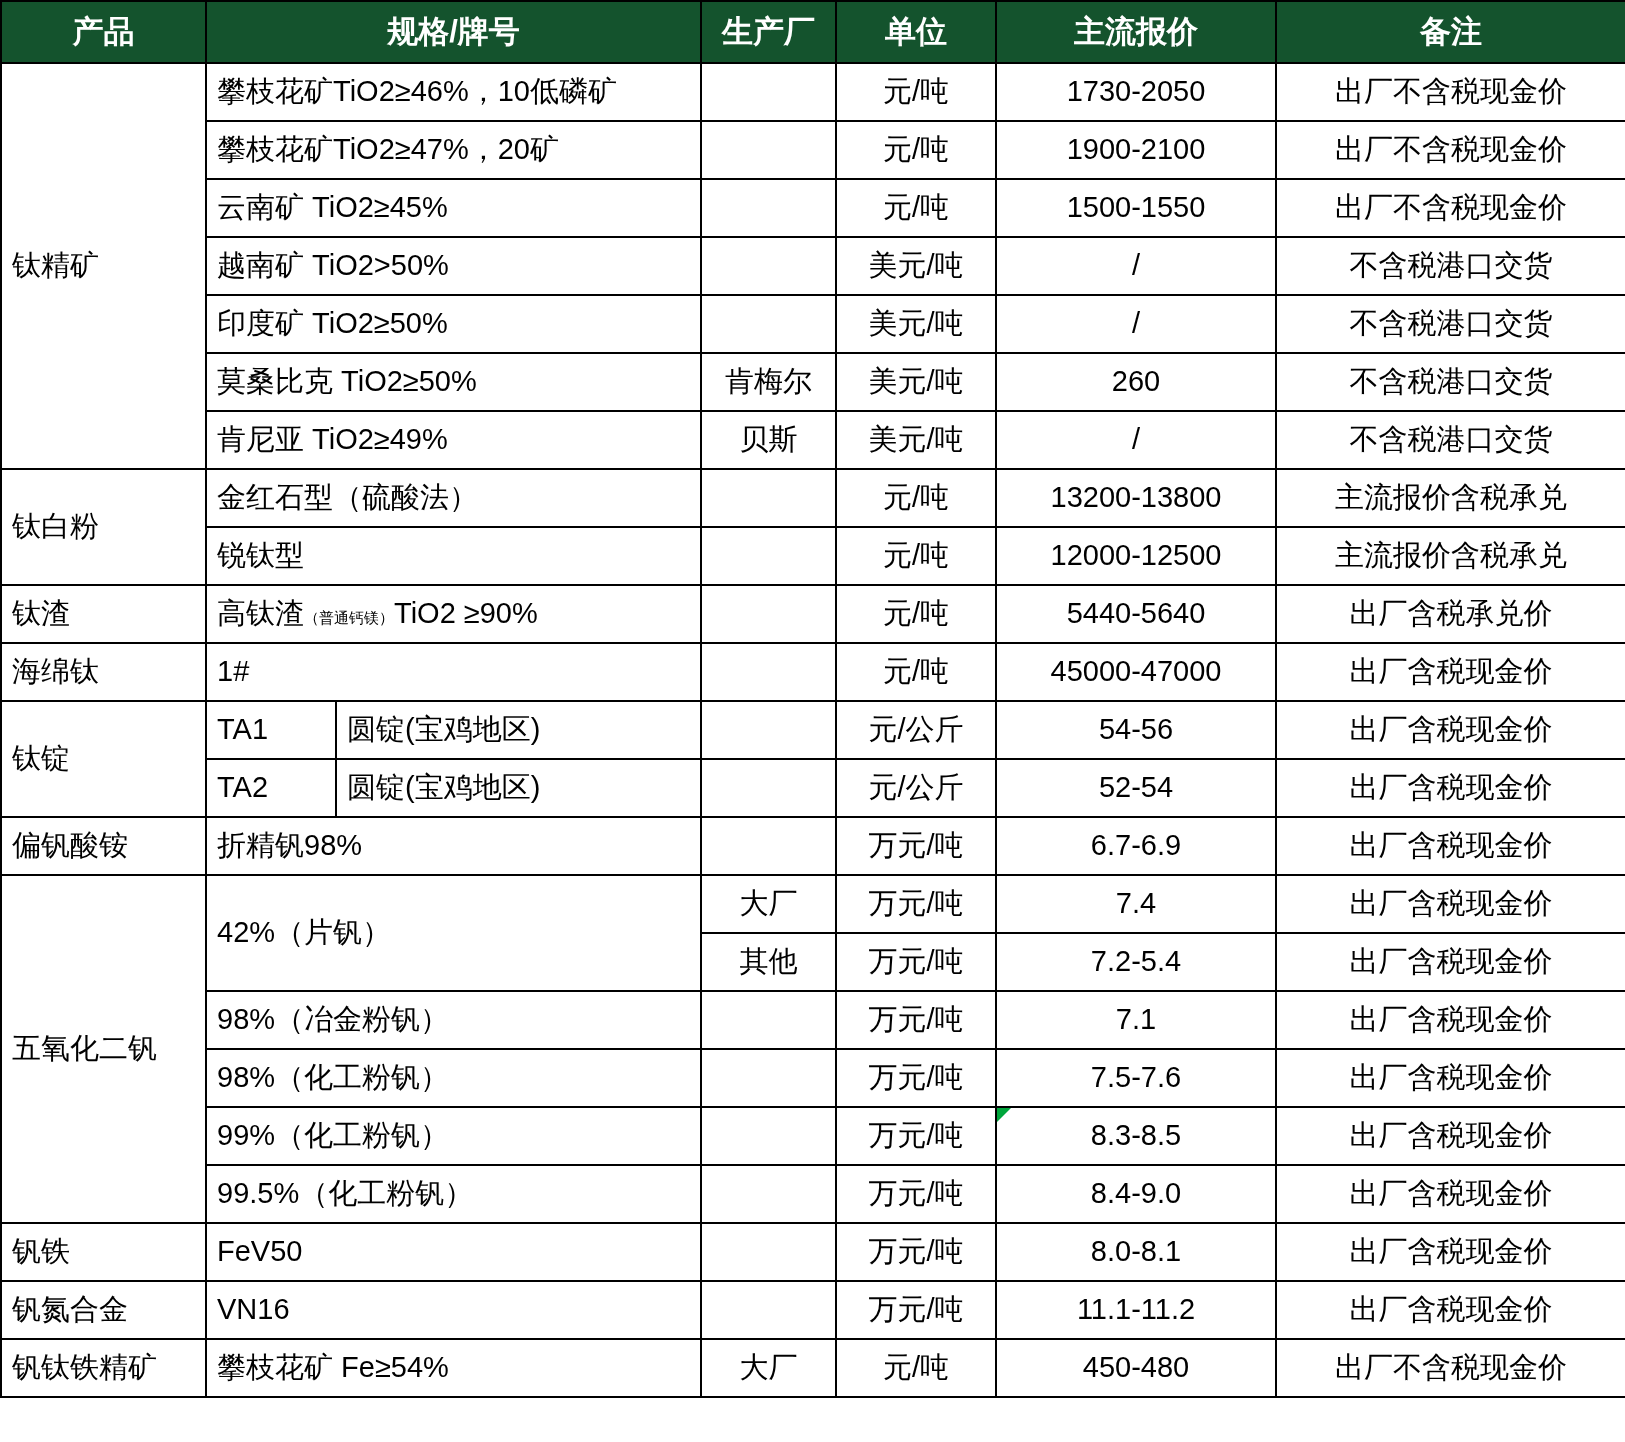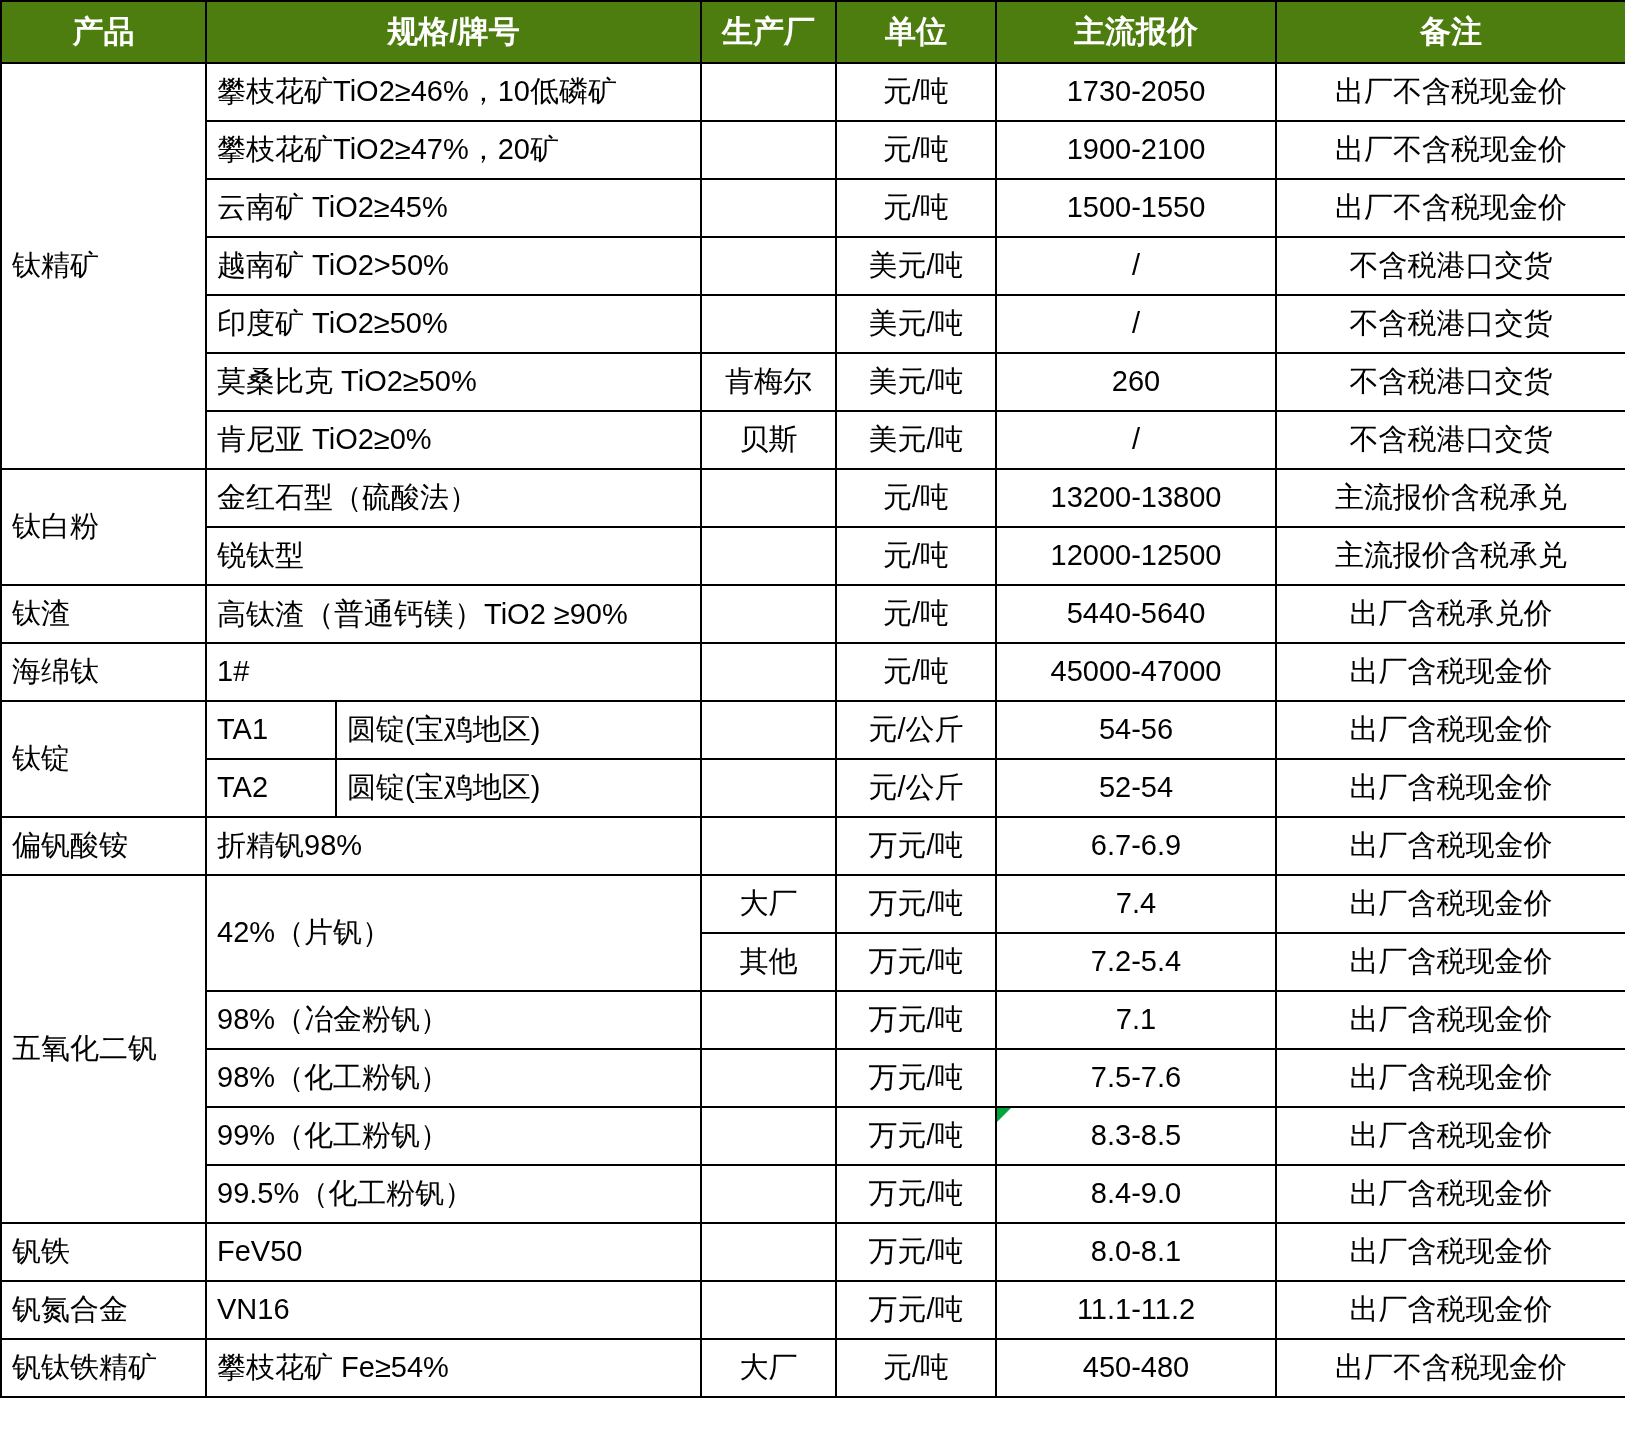--- a/index.html
+++ b/index.html
@@ -30,34 +30,34 @@
     border: 2px solid #000000;
     padding: 0 10px;
     font-size: 29px;
     color: #000000;
     line-height: 1.15;
     height: 58px;
     box-sizing: border-box;
     vertical-align: middle;
   }
   table.price-table thead th {
-    background: #4d7c0f;
+    background: #14532d;
     color: #ffffff;
     font-weight: bold;
     text-align: center;
     height: 62px;
     font-size: 31px;
   }
   td.center { text-align: center; }
   td.left   { text-align: left; }
   td.prod {
     text-align: left;
     font-size: 31px;
   }
-  .tiny { font-size: 30px; }
+  .tiny { font-size: 15px; }
   .green-mark {
     position: relative;
   }
   .green-mark::before {
     content: "";
     position: absolute;
     left: 0;
     top: 0;
     border-top: 14px solid #00a63c;
     border-right: 14px solid transparent;
@@ -126,21 +126,21 @@
       <td class="center">不含税港口交货</td>
     </tr>
     <tr>
       <td class="left" colspan="2">莫桑比克 TiO2≥50%</td>
       <td class="center">肯梅尔</td>
       <td class="center">美元/吨</td>
       <td class="center">260</td>
       <td class="center">不含税港口交货</td>
     </tr>
     <tr>
-      <td class="left" colspan="2">肯尼亚 TiO2≥0%</td>
+      <td class="left" colspan="2">肯尼亚 TiO2≥49%</td>
       <td class="center">贝斯</td>
       <td class="center">美元/吨</td>
       <td class="center">/</td>
       <td class="center">不含税港口交货</td>
     </tr>
 
     <tr>
       <td class="prod" rowspan="2">钛白粉</td>
       <td class="left" colspan="2">金红石型（硫酸法）</td>
       <td class="center"></td>

